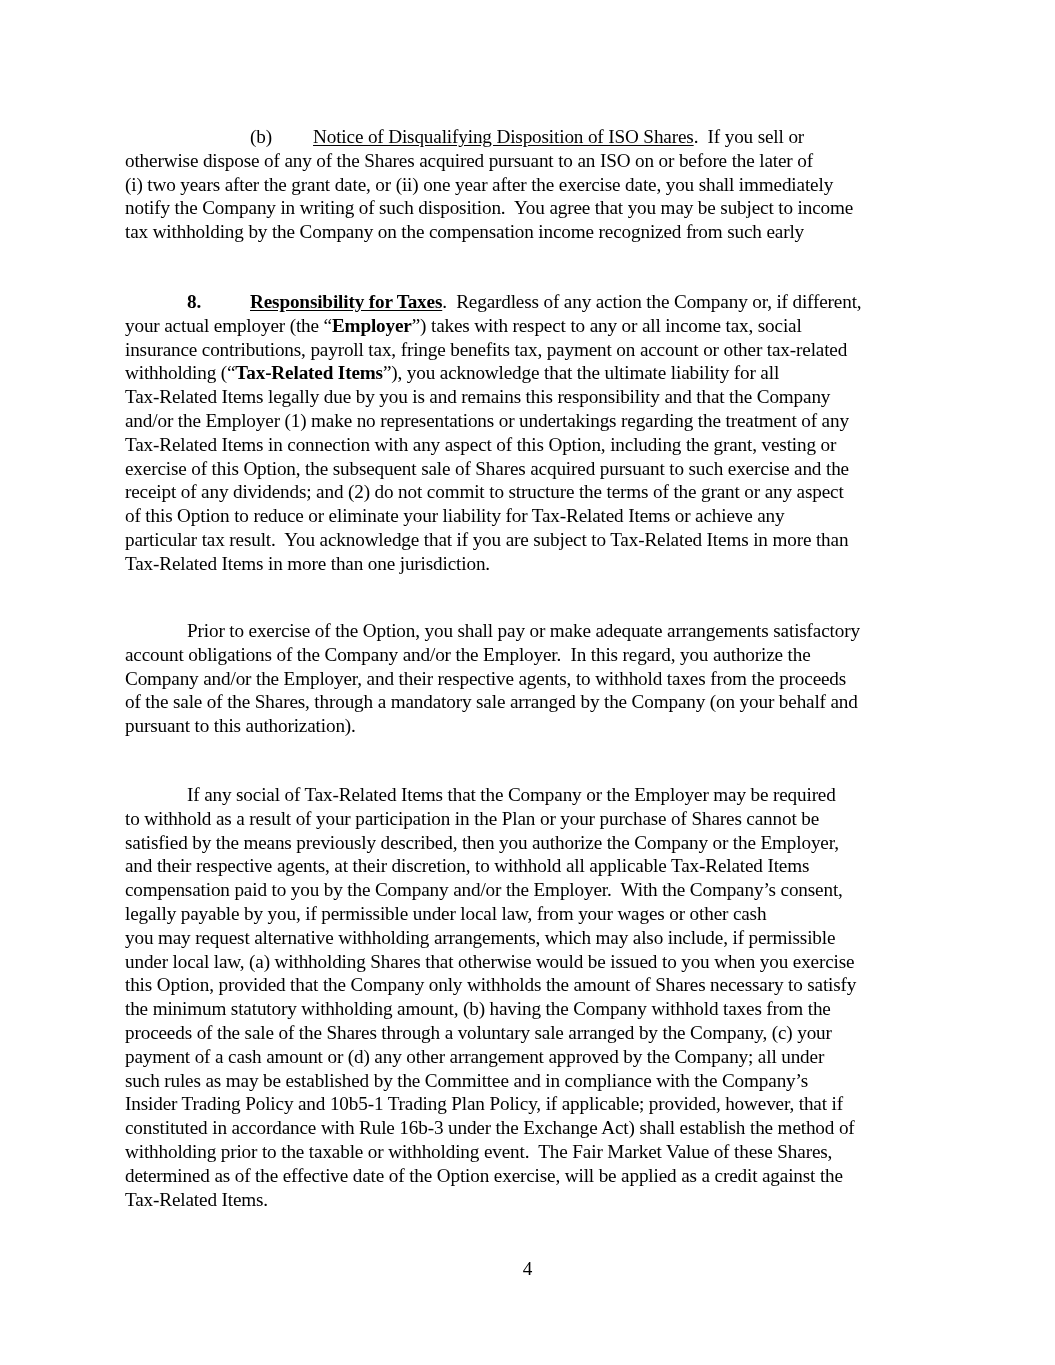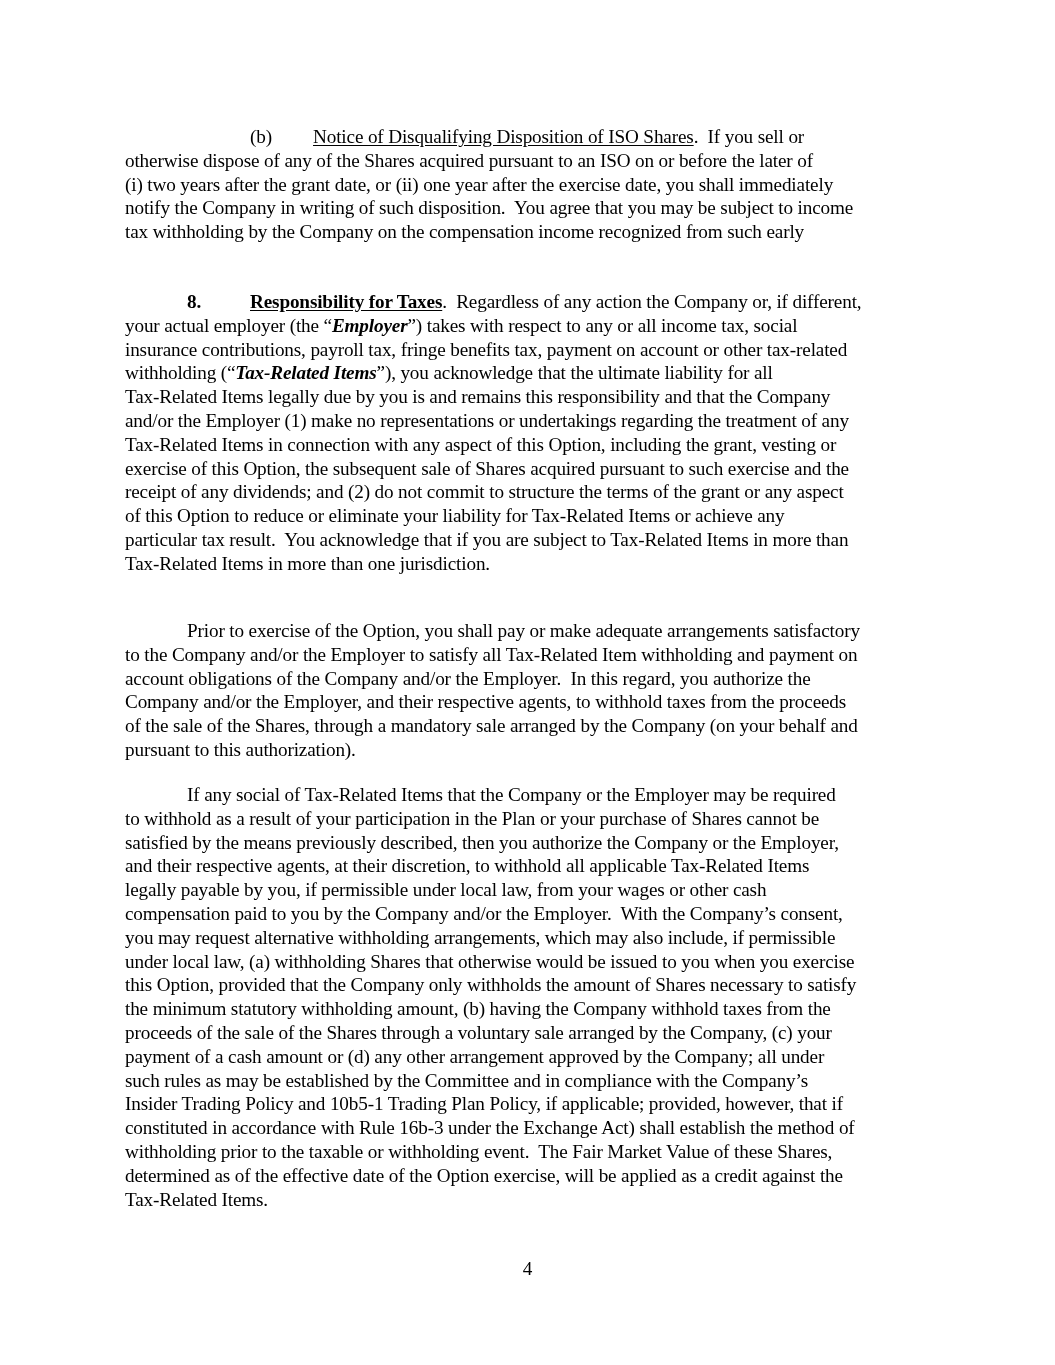--- a/index.html
+++ b/index.html
@@ -31,21 +31,21 @@
       line-height: 23.8px;
       letter-spacing: -0.15px;
     }
     .line {
       display: block;
       white-space: pre;
     }
     .u { text-decoration: underline; text-underline-offset: 2px; }
     .bu { font-weight: bold; text-decoration: underline; text-underline-offset: 2px; }
     .b { font-weight: bold; }
-    .bi { font-weight: bold; font-style: italic; }
+    .bi { font-weight: bold; }
     .tab-b { display: inline-block; width: 125px; }
     .tab-b2 { display: inline-block; width: 63px; }
     .tab8 { display: inline-block; width: 63px; }
     .indent { display: inline-block; width: 62px; }
     .page-number {
       position: absolute;
       left: 0;
       width: 1055px;
       top: 1258px;
       text-align: center;
@@ -75,34 +75,33 @@
     <span class="line">Tax-Related Items in connection with any aspect of this Option, including the grant, vesting or</span>
     <span class="line">exercise of this Option, the subsequent sale of Shares acquired pursuant to such exercise and the</span>
     <span class="line">receipt of any dividends; and (2) do not commit to structure the terms of the grant or any aspect</span>
     <span class="line">of this Option to reduce or eliminate your liability for Tax-Related Items or achieve any</span>
     <span class="line">particular tax result.  You acknowledge that if you are subject to Tax-Related Items in more than</span>
     <span class="line">Tax-Related Items in more than one jurisdiction.</span>
   </div>
 
   <div class="para" style="top:619px;">
     <span class="line"><span class="indent"></span><span>Prior to exercise of the Option, you shall pay or make adequate arrangements satisfactory</span></span>
-    <span class="line">to the Company and/or the Employer to satisfy all Tax-Related Item withholding and payment on</span>
     <span class="line">account obligations of the Company and/or the Employer.  In this regard, you authorize the</span>
     <span class="line">Company and/or the Employer, and their respective agents, to withhold taxes from the proceeds</span>
     <span class="line">of the sale of the Shares, through a mandatory sale arranged by the Company (on your behalf and</span>
     <span class="line">pursuant to this authorization).</span>
   </div>
 
   <div class="para" style="top:783px;">
     <span class="line"><span class="indent"></span><span>If any social of Tax-Related Items that the Company or the Employer may be required</span></span>
     <span class="line">to withhold as a result of your participation in the Plan or your purchase of Shares cannot be</span>
     <span class="line">satisfied by the means previously described, then you authorize the Company or the Employer,</span>
     <span class="line">and their respective agents, at their discretion, to withhold all applicable Tax-Related Items</span>
+    <span class="line">compensation paid to you by the Company and/or the Employer.  With the Company’s consent,</span>
     <span class="line">legally payable by you, if permissible under local law, from your wages or other cash</span>
-    <span class="line">compensation paid to you by the Company and/or the Employer.  With the Company’s consent,</span>
     <span class="line">you may request alternative withholding arrangements, which may also include, if permissible</span>
     <span class="line">under local law, (a) withholding Shares that otherwise would be issued to you when you exercise</span>
     <span class="line">this Option, provided that the Company only withholds the amount of Shares necessary to satisfy</span>
     <span class="line">the minimum statutory withholding amount, (b) having the Company withhold taxes from the</span>
     <span class="line">proceeds of the sale of the Shares through a voluntary sale arranged by the Company, (c) your</span>
     <span class="line">payment of a cash amount or (d) any other arrangement approved by the Company; all under</span>
     <span class="line">such rules as may be established by the Committee and in compliance with the Company’s</span>
     <span class="line">Insider Trading Policy and 10b5-1 Trading Plan Policy, if applicable; provided, however, that if</span>
     <span class="line">constituted in accordance with Rule 16b-3 under the Exchange Act) shall establish the method of</span>
     <span class="line">withholding prior to the taxable or withholding event.  The Fair Market Value of these Shares,</span>

